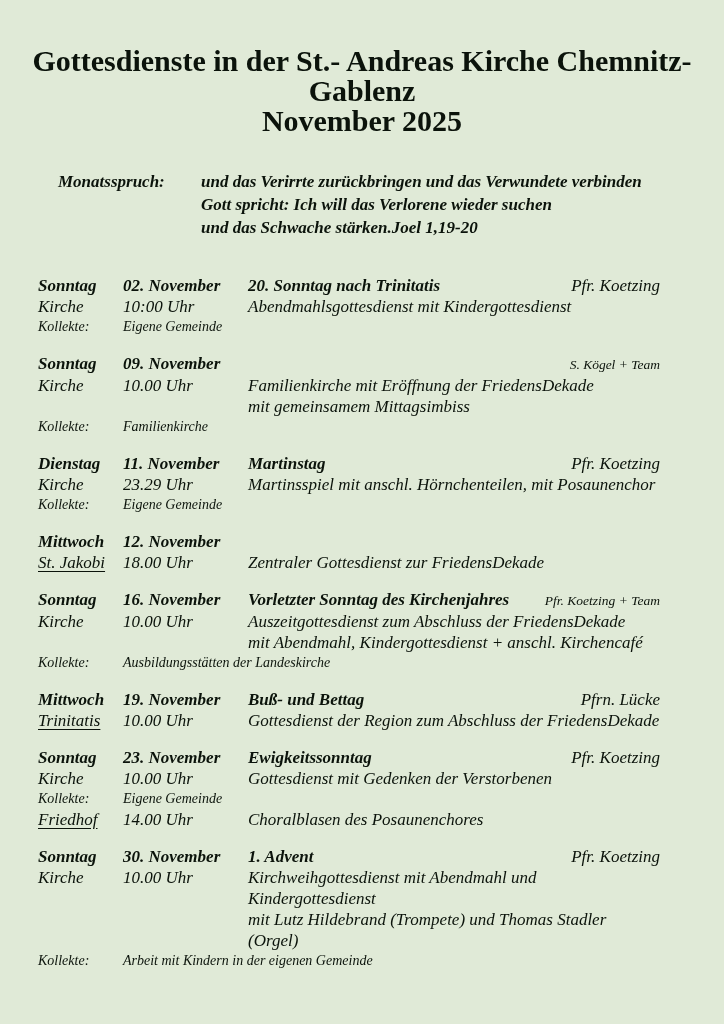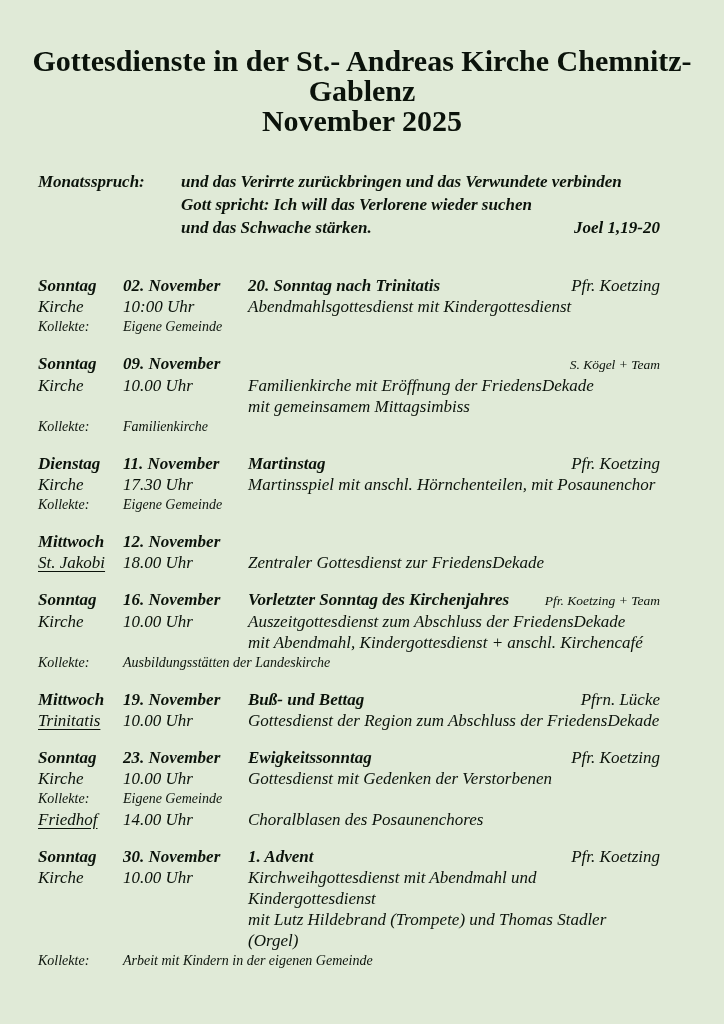--- a/index.html
+++ b/index.html
@@ -8,28 +8,28 @@
     background:#e0ead7;
     color:#0b130b;
     font-family:"Liberation Serif","DejaVu Serif",serif;
     overflow:hidden;
   }
   .page { width:724px; height:1024px; position:relative; }
 
   .header { margin-top:46px; text-align:center; font-weight:bold; font-size:30px; line-height:30px; }
 
   .monatsspruch {
-    margin:34px 64px 0 38px;
+    margin:34px 64px 0 58px;
     display:grid;
     grid-template-columns:143px 1fr;
     font-weight:bold; font-style:italic;
     font-size:17px; line-height:23px;
   }
   .ms-lines { display:block; }
-  .ms-line3 { display:flex; justify-content:space-between; }
+  .ms-line3 { display:flex; }
 
   .entries { margin:36px 64px 0 38px; font-style:italic; font-size:17px; }
   .entry { margin-bottom:16px; }
   .row {
     display:grid;
     grid-template-columns:85px 125px 1fr auto;
     line-height:21px;
     align-items:baseline;
   }
   .bold { font-weight:bold; }
@@ -113,21 +113,21 @@
 
     <div class="entry">
       <div class="row">
         <span class="bold">Dienstag</span>
         <span class="bold">11. November</span>
         <span class="bold">Martinstag</span>
         <span class="leader">Pfr. Koetzing</span>
       </div>
       <div class="row">
         <span>Kirche</span>
-        <span>17.30 Uhr</span>
+        <span>23.29 Uhr</span>
         <span>Martinsspiel mit anschl. Hörnchenteilen, mit Posaunenchor</span>
         <span></span>
       </div>
       <div class="kollekte-row">
         <span>Kollekte:</span>
         <span>Eigene Gemeinde</span>
       </div>
     </div>
 
     <div class="entry">

